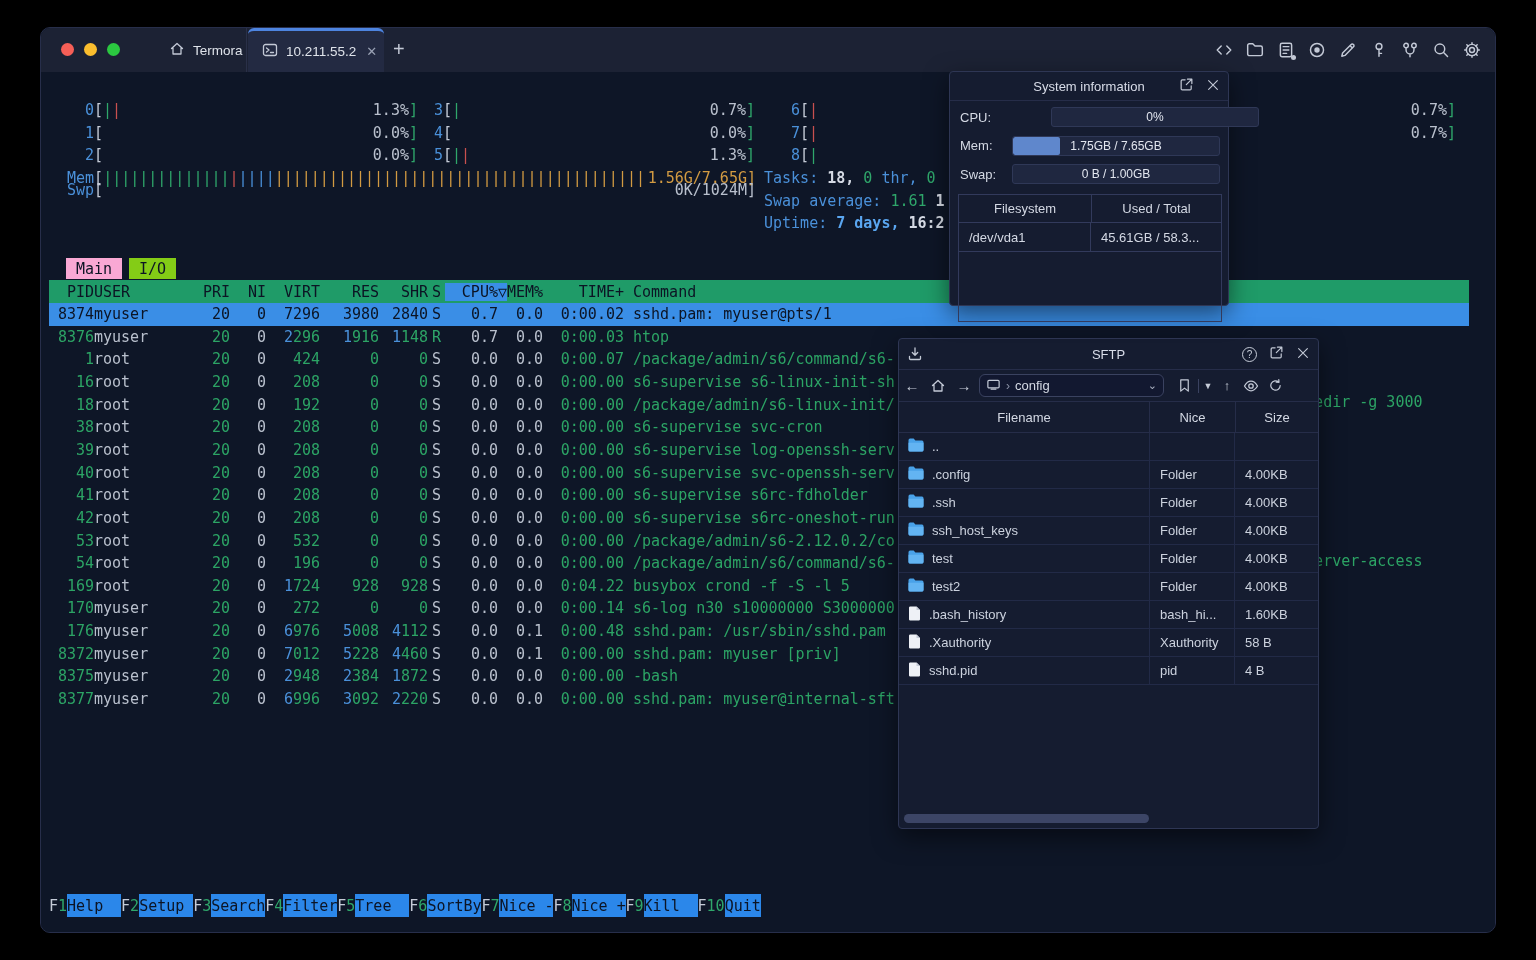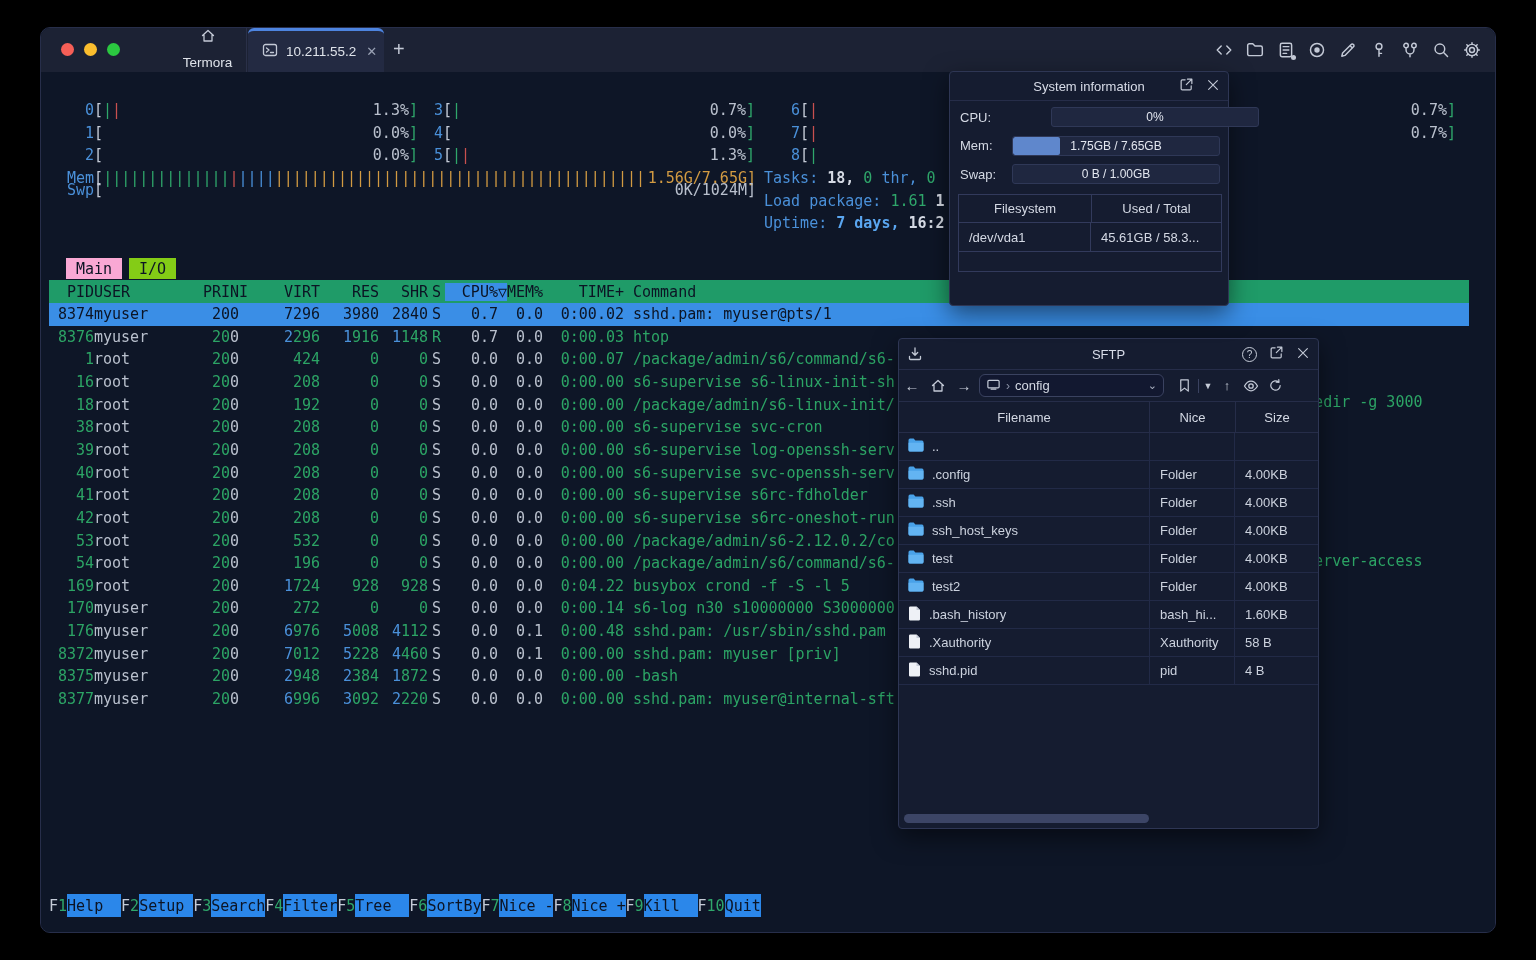--- a/index.html
+++ b/index.html
@@ -6,21 +6,21 @@
     font-family:"Liberation Sans",sans-serif;}
   .window{position:absolute;left:40px;top:27px;width:1456px;height:906px;background:#0e1627;
     border-radius:10px;overflow:hidden;border:1px solid #272e4a;box-sizing:border-box;}
   
   .titlebar{position:absolute;left:0;top:0;right:0;height:44px;background:#1c2234;}
   .lights{position:absolute;left:20px;top:15px;display:flex;gap:10px;}
   .light{width:13px;height:13px;border-radius:50%;}
   .l-red{background:#f65f57}.l-yellow{background:#fbbe2e}.l-green{background:#2bc840}
   .tab{position:absolute;top:0;height:44px;display:flex;align-items:center;gap:8px;
     color:#dfe3ea;font-size:13.5px;box-sizing:border-box;}
-  .tab-home{left:110px;width:96px;padding-left:18px;border-right:1px solid #2a3048;flex-direction:column;}
+  .tab-home{left:110px;width:96px;padding-left:18px;border-right:1px solid #2a3048;}
   .tab-active{left:207px;width:136px;background:#232a42;border-top:3px solid #4d84e0;
     border-radius:6px 6px 0 0;padding-left:14px;}
   .tab-close{color:#9aa2b5;font-size:13px;margin-left:2px;cursor:default;}
   .newtab{position:absolute;left:352px;top:10px;color:#c3c9d6;font-size:20px;line-height:22px;}
   .tb-icons{position:absolute;right:14px;top:0;height:44px;display:flex;align-items:center;gap:12px;}
   .tb-icons .ic{width:19px;height:19px;display:flex;align-items:center;justify-content:center;position:relative;}
   svg.gl{stroke:#c3c9d6;fill:none;stroke-width:1.3;stroke-linecap:round;stroke-linejoin:round;}
   .dot-badge{position:absolute;right:-1px;bottom:0;width:5px;height:5px;border-radius:50%;background:#c3c9d6;}
   
   .terminal{position:absolute;left:0;top:44px;right:0;bottom:0;background:#0e1627;
@@ -32,21 +32,21 @@
   .cblue{color:#4a90d9}.cbrightblue{color:#5aa6f0;font-weight:bold}
   .brk{color:#c5cbd7}
   .htab{position:absolute;top:186px;height:21px;display:flex;align-items:center;
     padding:0 10px;color:#0c1424;}
   .htab-main{left:25px;background:#f9a8d4;}
   .htab-io{left:88px;background:#84cc16;}
   .prow{position:absolute;left:8px;width:1420px;height:23px;display:flex;align-items:center;
     white-space:pre;color:#2ca465;}
   .prow>span{display:inline-block;overflow:visible;}
   .c-pid{width:45px;text-align:right}.c-user{width:100px;box-sizing:content-box;text-align:left}
-  .c-pri{width:36px;text-align:right}.c-ni{width:36px;}
+  .c-pri{width:36px;text-align:right}.c-ni{width:36px;text-align:right}
   .c-virt{width:54px;text-align:right}.c-res{width:59px;text-align:right}.c-shr{width:49px;text-align:right}
   .c-st{width:17px;text-align:center}.c-cpu{width:53px;text-align:right}.c-mem{width:45px;text-align:right}
   .c-time{width:81px;text-align:right}.c-cmd{flex:1;padding-left:9px;text-align:left;overflow:hidden}
   .phead{background:#1f9b68;color:#0c1424;}
   .phead .c-cpu{background:#3a8ee6;width:62px;margin-right:-9px;}
   .sel{background:#3a8ee6;color:#0c1424 !important;}
   .sel *{color:#0c1424 !important;}
   .graycell{color:#b9c0cd}
   .kpre{color:#4a90d9}
   .tail{position:absolute;color:#2ca465;white-space:pre;z-index:1;}
@@ -64,21 +64,21 @@
   .p-btns{position:absolute;right:8px;top:0;height:100%;display:flex;align-items:center;gap:12px;}
   .p-left{position:absolute;left:8px;top:0;height:100%;display:flex;align-items:center;}
   .sysinfo{left:908px;top:43px;width:280px;height:235px;z-index:6;}
   .si-row{position:absolute;left:10px;display:flex;align-items:center;height:20px;}
   .si-label{width:52px;color:#d4d9e4;}
   .si-bar{position:relative;width:208px;height:20px;background:#1f2740;border:1px solid #2f3857;
     border-radius:3px;box-sizing:border-box;overflow:hidden;}
   .si-fill{position:absolute;left:0;top:0;bottom:0;background:#5f87cc;border-radius:2px;}
   .si-val{position:absolute;inset:0;display:flex;align-items:center;justify-content:center;
     font-size:12px;color:#e2e6ef;}
-  .si-table{position:absolute;left:8px;top:122px;width:264px;height:78px;border:1px solid #323a5c;
+  .si-table{position:absolute;left:8px;top:122px;width:264px;height:128px;border:1px solid #323a5c;
     box-sizing:border-box;}
   .si-thead{display:flex;height:27px;border-bottom:1px solid #323a5c;align-items:center;}
   .si-trow{display:flex;height:28px;border-bottom:1px solid #323a5c;align-items:center;}
   .si-c1{width:132px;border-right:1px solid #323a5c;height:100%;display:flex;align-items:center;justify-content:center;}
   .si-c2{flex:1;height:100%;display:flex;align-items:center;justify-content:center;}
   .si-trow .si-c1,.si-trow .si-c2{justify-content:flex-start;padding-left:10px;box-sizing:border-box;}
   .sftp{left:857px;top:310px;width:421px;height:491px;z-index:5;}
   .sftp .p-title{height:30px;}
   .sftp-toolbar{position:relative;height:31px;border-bottom:1px solid #262d49;display:flex;align-items:center;}
   .nav-ic{width:26px;display:flex;justify-content:center;color:#c6ccd8;font-size:15px;}
@@ -199,21 +199,21 @@
         <div class="tline meter" style="left: 393px; top: 49px; width: 321px;"><span class="cblue">4</span><span class="brk">[</span><span class="bars"></span><span class="cgray">0.0%</span><span class="cg">]</span></div>
         <div class="tline meter" style="left: 393px; top: 71px; width: 321px;"><span class="cblue">5</span><span class="brk">[</span><span class="bars"><span class="cg">|</span><span class="cr">|</span></span><span class="cgray">1.3%</span><span class="cg">]</span></div>
         <div class="tline meter" style="left: 750px; top: 26px; width: 665px;"><span class="cblue">6</span><span class="brk">[</span><span class="bars"><span class="cr">|</span></span><span class="cgray">0.7%</span><span class="cg">]</span></div>
         <div class="tline meter" style="left: 750px; top: 49px; width: 665px;"><span class="cblue">7</span><span class="brk">[</span><span class="bars"><span class="cr">|</span></span><span class="cgray">0.7%</span><span class="cg">]</span></div>
         <div class="tline meter" style="left: 750px; top: 71px; width: 665px;"><span class="cblue">8</span><span class="brk">[</span><span class="bars"><span class="cg">|</span></span><span class="cgray"></span></div>
         <div class="tline meter" style="left: 26px; top: 94px; width: 689px;"><span class="cblue">Mem</span><span class="brk">[</span><span class="bars"><span class="cg">||||||||||||||</span><span class="cr">|</span><span class="cb">||||</span><span class="co">||||||||||||||||||||||||||||||||||||||||||</span></span><span class="co">1.56G/7.65G</span><span class="co">]</span></div>
         <div class="tline meter" style="left: 26px; top: 106px; width: 689px;"><span class="cblue">Swp</span><span class="brk">[</span><span class="bars"></span><span class="cgray">0K/1024M</span><span class="cgray">]</span></div>
       </div>
     <div id="stats">
         <div class="tline" style="left: 723px; top: 94px; width: 560px; overflow: hidden;"><span class="cblue">Tasks: </span><span class="cbold">18, </span><span class="cg">0</span><span class="cblue"> thr, </span><span class="cg">0 </span></div>
-        <div class="tline" style="left: 723px; top: 117px; width: 560px; overflow: hidden;"><span class="cblue">Load package: </span><span class="cg">1.61 </span><span class="cbold">1</span></div>
+        <div class="tline" style="left: 723px; top: 117px; width: 560px; overflow: hidden;"><span class="cblue">Swap average: </span><span class="cg">1.61 </span><span class="cbold">1</span></div>
         <div class="tline" style="left: 723px; top: 139px; width: 560px; overflow: hidden;"><span class="cblue">Uptime: </span><span class="cbrightblue">7 days, </span><span class="cbold">16:2</span></div>
       </div>
     <div class="htab htab-main">Main</div>
     <div class="htab htab-io">I/O</div>
     <div id="ptable">
         <div class="prow phead" style="top: 208px;"><span class="c-pid">PID</span><span class="c-user">USER</span><span class="c-pri">PRI</span><span class="c-ni">NI</span><span class="c-virt">VIRT</span><span class="c-res">RES</span><span class="c-shr">SHR</span><span class="c-st">S</span><span class="c-cpu">CPU%▽</span><span class="c-mem">MEM%</span><span class="c-time">TIME+</span><span class="c-cmd">Command</span></div>
         <div class="prow sel" style="top: 230.5px;"><span class="c-pid">8374</span><span class="c-user graycell">myuser</span><span class="c-pri">20</span><span class="c-ni graycell">0</span><span class="c-virt"><span class="kpre">7</span><span>296</span></span><span class="c-res"><span class="kpre">3</span><span>980</span></span><span class="c-shr"><span class="kpre">2</span><span>840</span></span><span class="c-st graycell">S</span><span class="c-cpu graycell">0.7</span><span class="c-mem graycell">0.0</span><span class="c-time">0:00.02</span><span class="c-cmd">sshd.pam: myuser@pts/1</span></div>
         <div class="prow" style="top: 253.15px;"><span class="c-pid">8376</span><span class="c-user graycell">myuser</span><span class="c-pri">20</span><span class="c-ni graycell">0</span><span class="c-virt"><span class="kpre">2</span><span>296</span></span><span class="c-res"><span class="kpre">1</span><span>916</span></span><span class="c-shr"><span class="kpre">1</span><span>148</span></span><span class="c-st cg">R</span><span class="c-cpu graycell">0.7</span><span class="c-mem graycell">0.0</span><span class="c-time">0:00.03</span><span class="c-cmd">htop</span></div>
         <div class="prow" style="top: 275.8px;"><span class="c-pid">1</span><span class="c-user graycell">root</span><span class="c-pri">20</span><span class="c-ni graycell">0</span><span class="c-virt">424</span><span class="c-res">0</span><span class="c-shr">0</span><span class="c-st graycell">S</span><span class="c-cpu graycell">0.0</span><span class="c-mem graycell">0.0</span><span class="c-time">0:00.07</span><span class="c-cmd">/package/admin/s6/command/s6-</span></div>
         <div class="prow" style="top: 298.45px;"><span class="c-pid">16</span><span class="c-user graycell">root</span><span class="c-pri">20</span><span class="c-ni graycell">0</span><span class="c-virt">208</span><span class="c-res">0</span><span class="c-shr">0</span><span class="c-st graycell">S</span><span class="c-cpu graycell">0.0</span><span class="c-mem graycell">0.0</span><span class="c-time">0:00.00</span><span class="c-cmd">s6-supervise s6-linux-init-sh</span></div>

